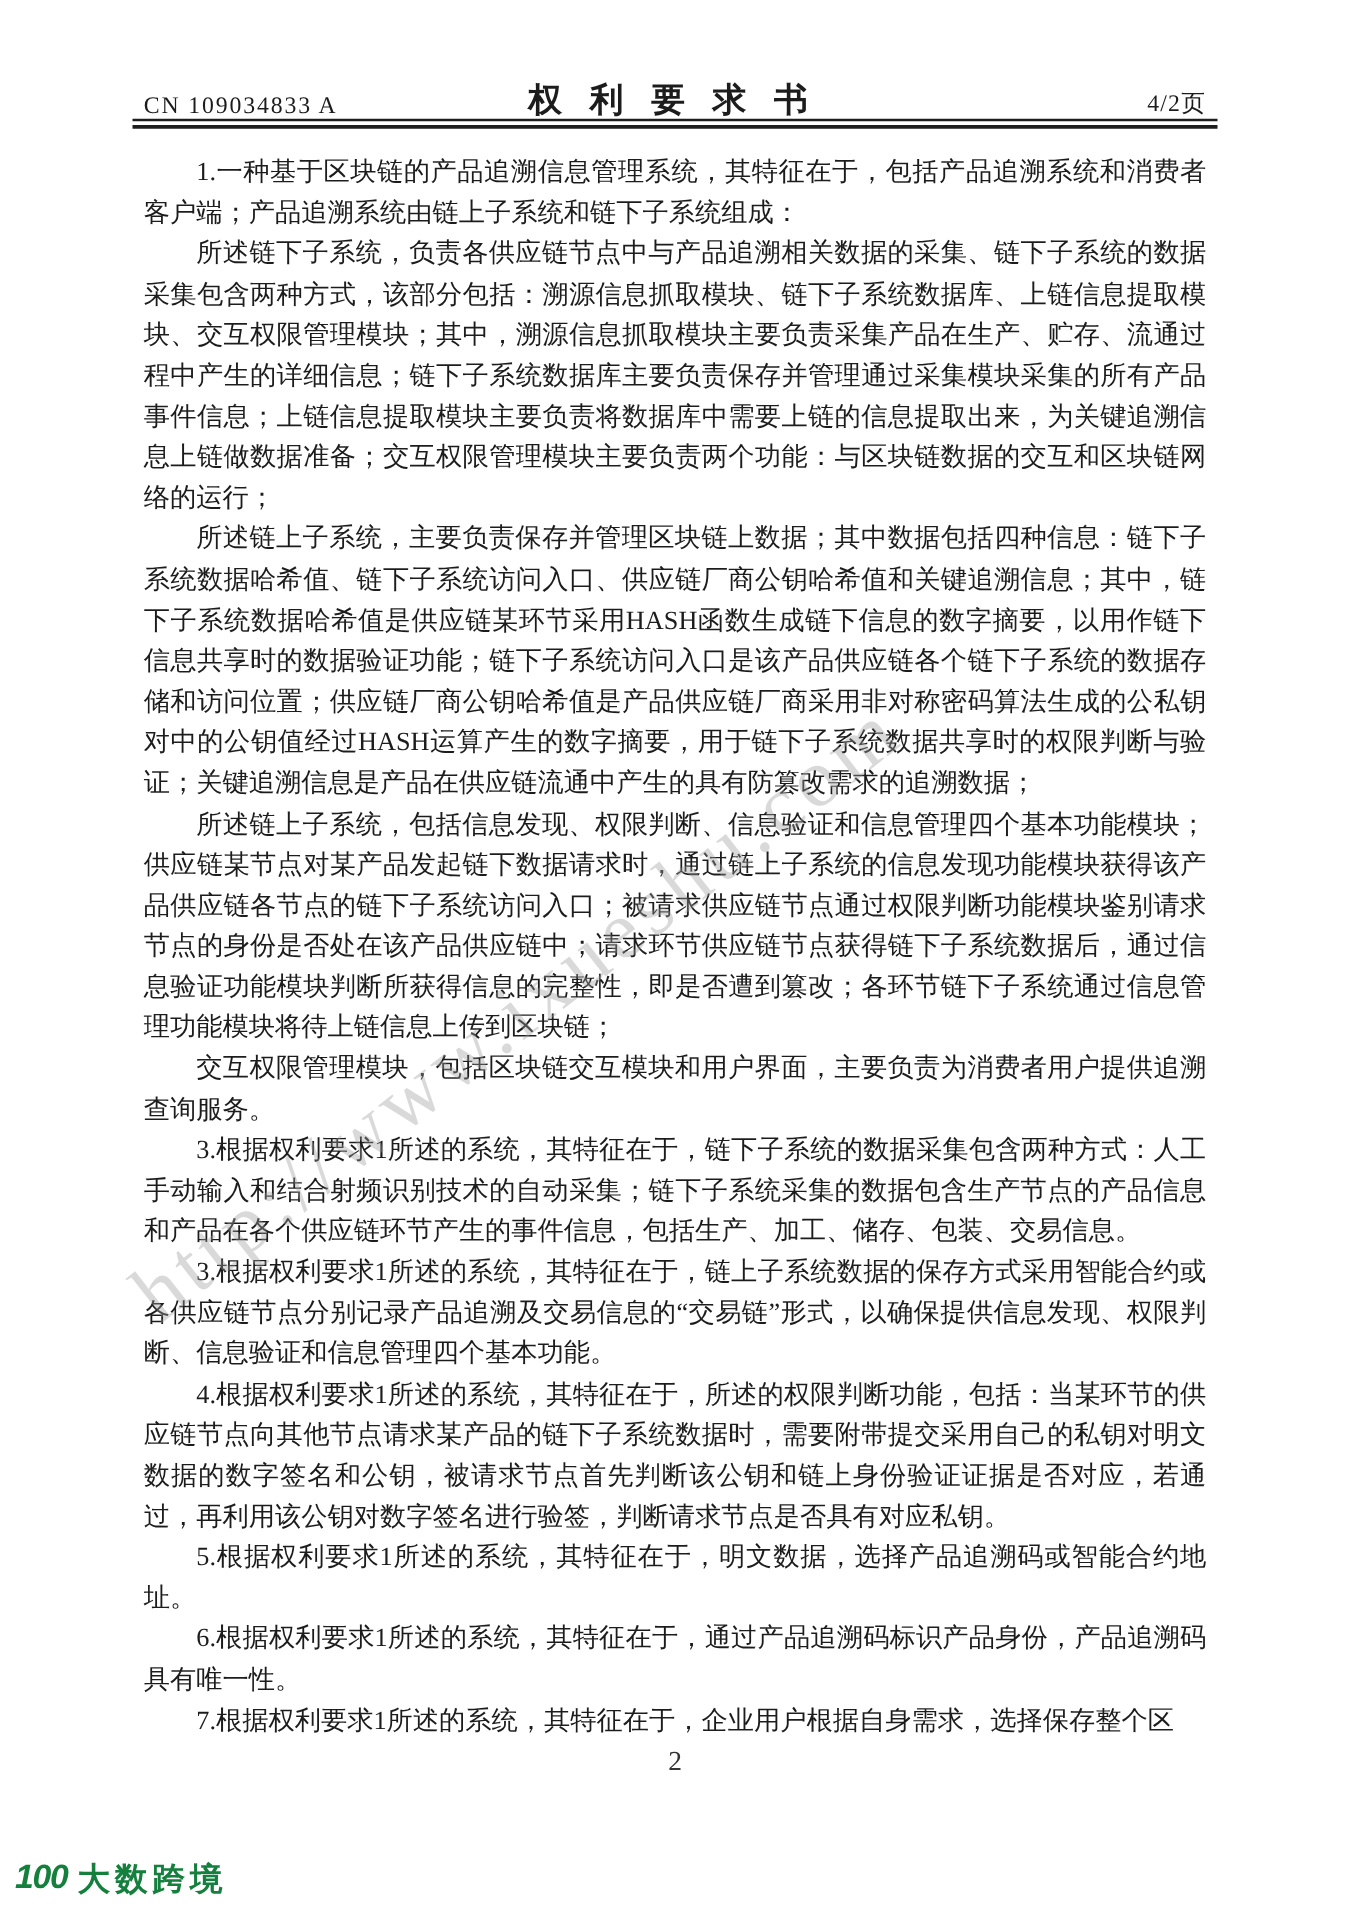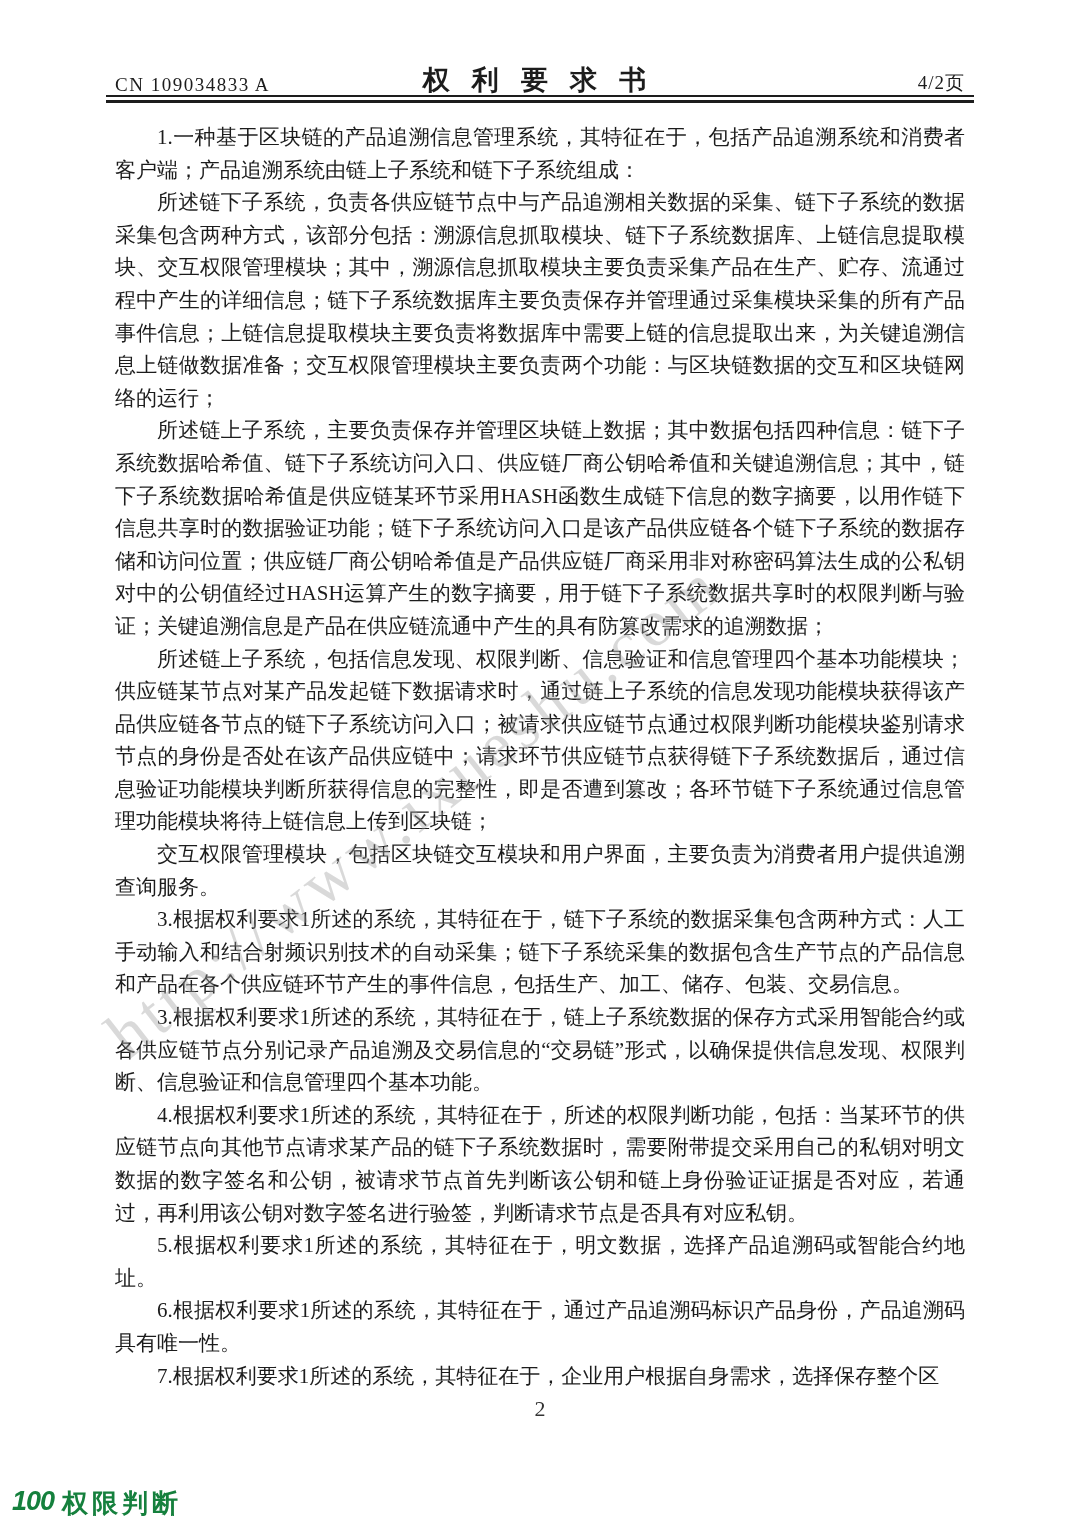--- a/index.html
+++ b/index.html
@@ -105,16 +105,16 @@
     <p>4.根据权利要求1所述的系统，其特征在于，所述的权限判断功能，包括：当某环节的供应链节点向其他节点请求某产品的链下子系统数据时，需要附带提交采用自己的私钥对明文数据的数字签名和公钥，被请求节点首先判断该公钥和链上身份验证证据是否对应，若通过，再利用该公钥对数字签名进行验签，判断请求节点是否具有对应私钥。</p>
     <p>5.根据权利要求1所述的系统，其特征在于，明文数据，选择产品追溯码或智能合约地址。</p>
     <p>6.根据权利要求1所述的系统，其特征在于，通过产品追溯码标识产品身份，产品追溯码具有唯一性。</p>
     <p>7.根据权利要求1所述的系统，其特征在于，企业用户根据自身需求，选择保存整个区</p>
   </div>
 
   <div class="page-number">2</div>
 
   <div class="wm-brand">
     <span class="brand-icon">100</span>
-    <span class="brand-text">权限判断</span>
+    <span class="brand-text">大数跨境</span>
   </div>
 
 </div>
 
 </body></html>

